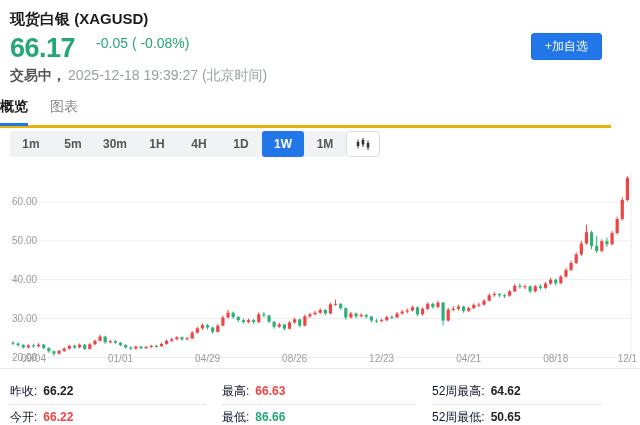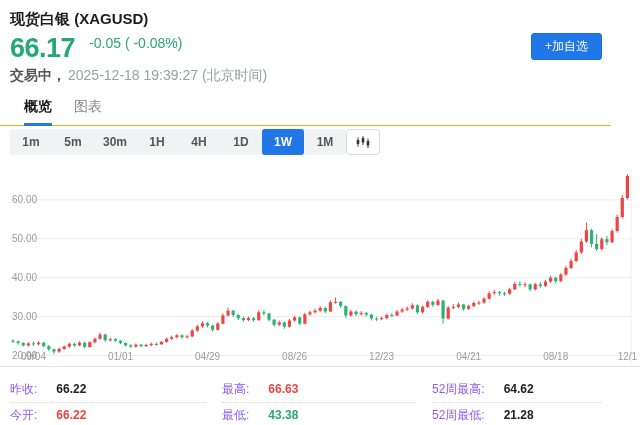--- a/index.html
+++ b/index.html
@@ -14,51 +14,51 @@
     width:640px;height:425px;overflow:hidden;background:#fff;color:var(--txt);
     font-family:"Liberation Sans","DejaVu Sans",sans-serif;
   }
   .page{position:relative;width:611px;height:425px}
 
   
   .hdr{position:relative;padding:10px 10px 0}
   .title{font-size:15px;font-weight:700;color:#1c1c1c}
   .price-row{display:flex;align-items:flex-start;margin-top:6px}
   .price{font-size:27px;line-height:27px;font-weight:700;color:var(--green);letter-spacing:-0.5px}
-  .change{font-size:14px;color:var(--green);margin-left:14px;margin-bottom:2px}
+  .change{font-size:14px;color:var(--green);margin-left:21px;margin-bottom:2px}
   .status-row{margin-top:5px;font-size:14px;color:#9aa0a6}
   .status{color:#555;font-weight:700;margin-right:2px}
   .add-btn{
     position:absolute;top:33px;right:9px;height:27px;padding:0 13px;
     background:var(--blue);color:#fff;border:1px solid #1a6fe0;border-radius:3px;
     font-size:12px;cursor:pointer;font-family:inherit;
   }
 
   
-  .tabs{display:flex;margin-top:9px;padding:0 24px;border-bottom:1px solid #eab308}
+  .tabs{display:flex;margin-top:9px;padding:0 0;border-bottom:3px solid #eab308}
   .tab{font-size:14px;color:#888;padding:4px 0 9px;margin-right:22px;position:relative;cursor:pointer}
   .tab.active{color:#1c1c1c;font-weight:700}
   .tab.active::after{content:"";position:absolute;left:0;right:0;bottom:-1px;height:3px;background:var(--blue)}
 
   
   .tf-row{display:flex;justify-content:flex-start;align-items:center;margin:3px 9px 0 10px}
   .tf-bar{display:flex;background:#f1f2f4;border-radius:3px}
   .tf{width:42px;height:26px;line-height:26px;text-align:center;font-size:12px;font-weight:600;color:#555;border-radius:3px;cursor:pointer}
   .tf.sel{background:var(--blue);color:#fff}
   .style-btn{width:34px;height:26px;background:#fff;border:1px solid #ddd;border-radius:4px;
     display:flex;align-items:center;justify-content:center;cursor:pointer;padding:0}
 
   
   #chart{display:block;margin-top:6px}
 
   
   .stats{display:grid;grid-template-columns:196px 194px 1fr;column-gap:16px;padding:0 10px;margin-top:4px}
   .cell{display:flex;align-items:center;padding:5px 0;border-bottom:1px dotted #d9d9d9;font-size:12px;line-height:15px}
-  .lbl{color:#8b5cf6}
-  .val{font-weight:700;margin-left:19px}
+  .lbl{color:#0f172a}
+  .val{font-weight:700;margin-left:6px}
   .val-black{color:#222}
   .val-red{color:var(--red)}
   .val-green{color:var(--green)}
 </style>
 </head>
 <body>
 
 <div class="page">
 
   <div class="hdr">
@@ -379,21 +379,21 @@
       <div class="cell">
         <span class="lbl">52周最高:</span>
         <span class="val val-black">64.62</span>
       </div>
       <div class="cell">
         <span class="lbl">今开:</span>
         <span class="val val-red">66.22</span>
       </div>
       <div class="cell">
         <span class="lbl">最低:</span>
-        <span class="val val-green">43.38</span>
+        <span class="val val-green">86.66</span>
       </div>
       <div class="cell">
         <span class="lbl">52周最低:</span>
-        <span class="val val-black">21.28</span>
+        <span class="val val-black">50.65</span>
       </div>
     </div>
 
 </div>
 
 </body></html>

